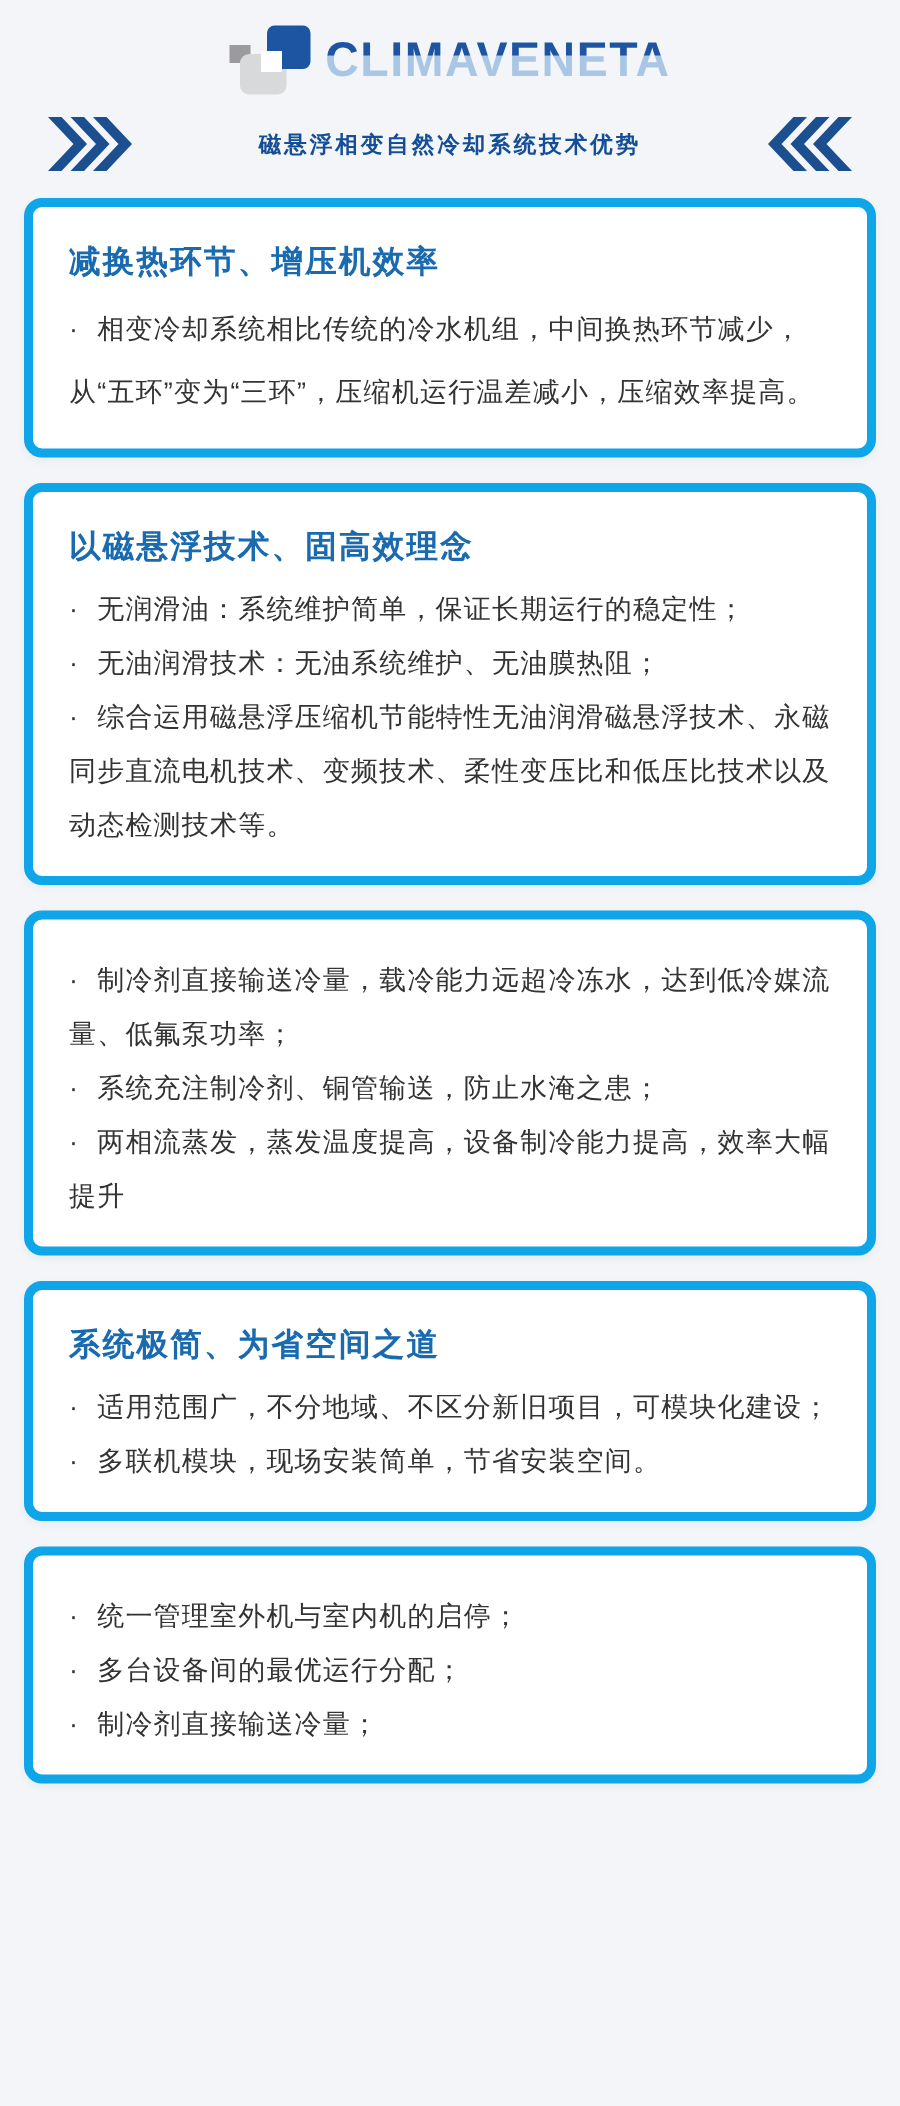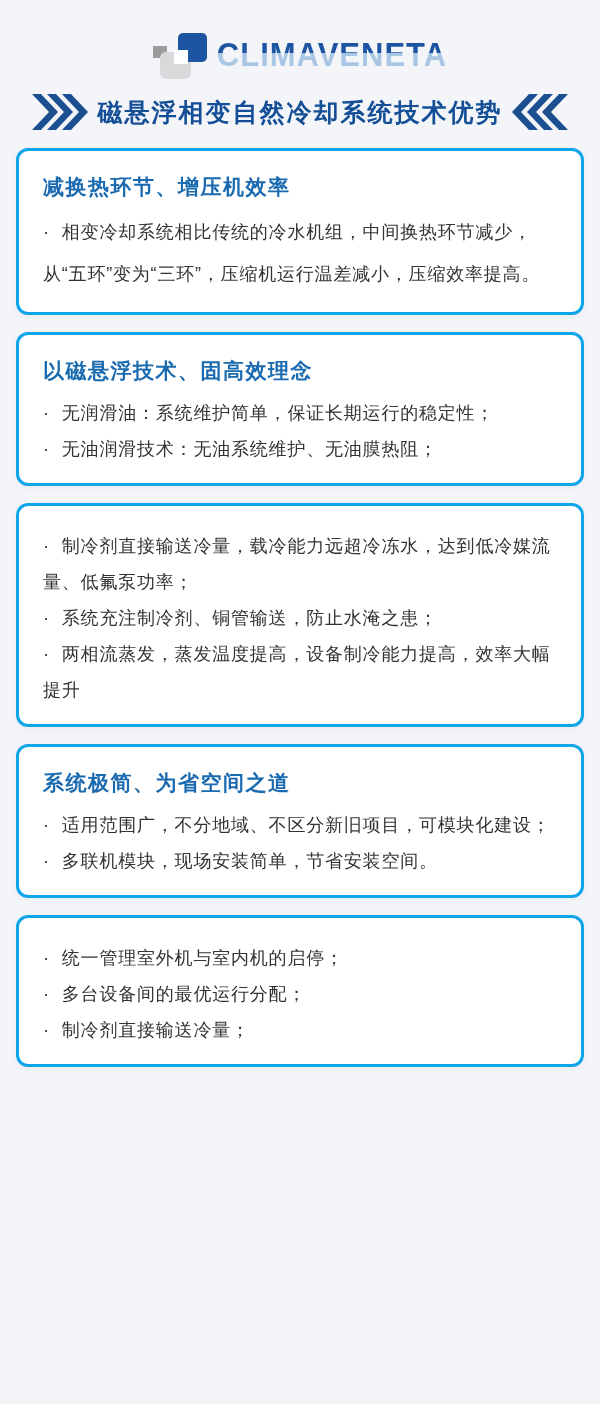--- a/index.html
+++ b/index.html
@@ -4,46 +4,46 @@
 <style>
   html,body{margin:0;padding:0;}
   body{
     width:600px;
     font-family:"Liberation Sans","DejaVu Sans",sans-serif;
     background:#f3f5f8;
   }
   .page{width:600px;min-height:1404px;background:#f3f5f8;box-sizing:border-box;padding-bottom:10px;}
 
   
-  .header{padding-top:14px;margin-top:16px;}
+  .header{padding-top:14px;}
   .logo{display:flex;justify-content:center;align-items:center;gap:10px;height:52px;}
   .logo-icon{position:relative;width:54px;height:46px;flex:0 0 auto;}
   .logo-icon .sq-blue{position:absolute;right:0;top:0;width:29px;height:29px;background:#1d55a2;border-radius:5px;}
   .logo-icon .sq-lgray{position:absolute;left:7px;bottom:0;width:31px;height:27px;background:#d8d9db;border-radius:6px;}
   .logo-icon .sq-mgray{position:absolute;left:0;top:13px;width:14px;height:12px;background:#9b9b9d;}
   .logo-icon .sq-white{position:absolute;left:21px;top:17px;width:14px;height:14px;background:#ffffff;}
   .logo-text{
     font-size:31px;font-weight:800;letter-spacing:1px;
     background:linear-gradient(to bottom,#1d55a2 0%,#1d55a2 42%,#a9c6e4 42%,#a9c6e4 100%);
     -webkit-background-clip:text;background-clip:text;color:transparent;
     transform:scaleY(1.05);
   }
   .title-row{position:relative;height:48px;display:flex;align-items:center;justify-content:center;margin-top:6px;}
   .chevrons{position:absolute;top:50%;transform:translateY(-50%);}
   .chevrons.left{left:32px;}
   .chevrons.right{right:32px;transform:translateY(-50%) scaleX(-1);}
   .page-title{
-    margin:0;font-size:25px;font-weight:bold;color:#144e96;letter-spacing:2px;
+    margin:0;font-size:15px;font-weight:bold;color:#144e96;letter-spacing:2px;
   }
 
   
   .cards{padding:12px 0 0 0;}
   .card{
     background:#ffffff;
-    border:3px solid #0ea5e9;
+    border:6px solid #0ea5e9;
     border-radius:12px;
     box-shadow:0 2px 6px rgba(40,60,90,0.05);
     margin:0 16px 17px 16px;
     padding:22px 24px 16px 24px;
   }
   .card-heading{
     margin:0 0 10px 0;
     font-size:21px;font-weight:bold;color:#1a6ab0;letter-spacing:1.5px;
   }
   .bullet{
@@ -91,20 +91,21 @@
 
     <section class="card loose">
       <h2 class="card-heading">减换热环节、增压机效率</h2>
       <p class="bullet"><span class="dot">·</span><span>相变冷却系统相比传统的冷水机组，中间换热环节减少，从“五环”变为“三环”，压缩机运行温差减小，压缩效率提高。</span></p>
     </section>
 
     <section class="card">
       <h2 class="card-heading">以磁悬浮技术、固高效理念</h2>
       <p class="bullet"><span class="dot">·</span><span>无润滑油：系统维护简单，保证长期运行的稳定性；</span></p>
       <p class="bullet"><span class="dot">·</span><span>无油润滑技术：无油系统维护、无油膜热阻；</span></p>
+      <p class="bullet"><span class="dot">·</span><span>综合运用磁悬浮压缩机节能特性无油润滑磁悬浮技术、永磁同步直流电机技术、变频技术、柔性变压比和低压比技术以及动态检测技术等。</span></p>
     </section>
 
     <section class="card">
       <p class="bullet"><span class="dot">·</span><span>制冷剂直接输送冷量，载冷能力远超冷冻水，达到低冷媒流量、低氟泵功率；</span></p>
       <p class="bullet"><span class="dot">·</span><span>系统充注制冷剂、铜管输送，防止水淹之患；</span></p>
       <p class="bullet"><span class="dot">·</span><span>两相流蒸发，蒸发温度提高，设备制冷能力提高，效率大幅提升</span></p>
     </section>
 
 
     <section class="card">

